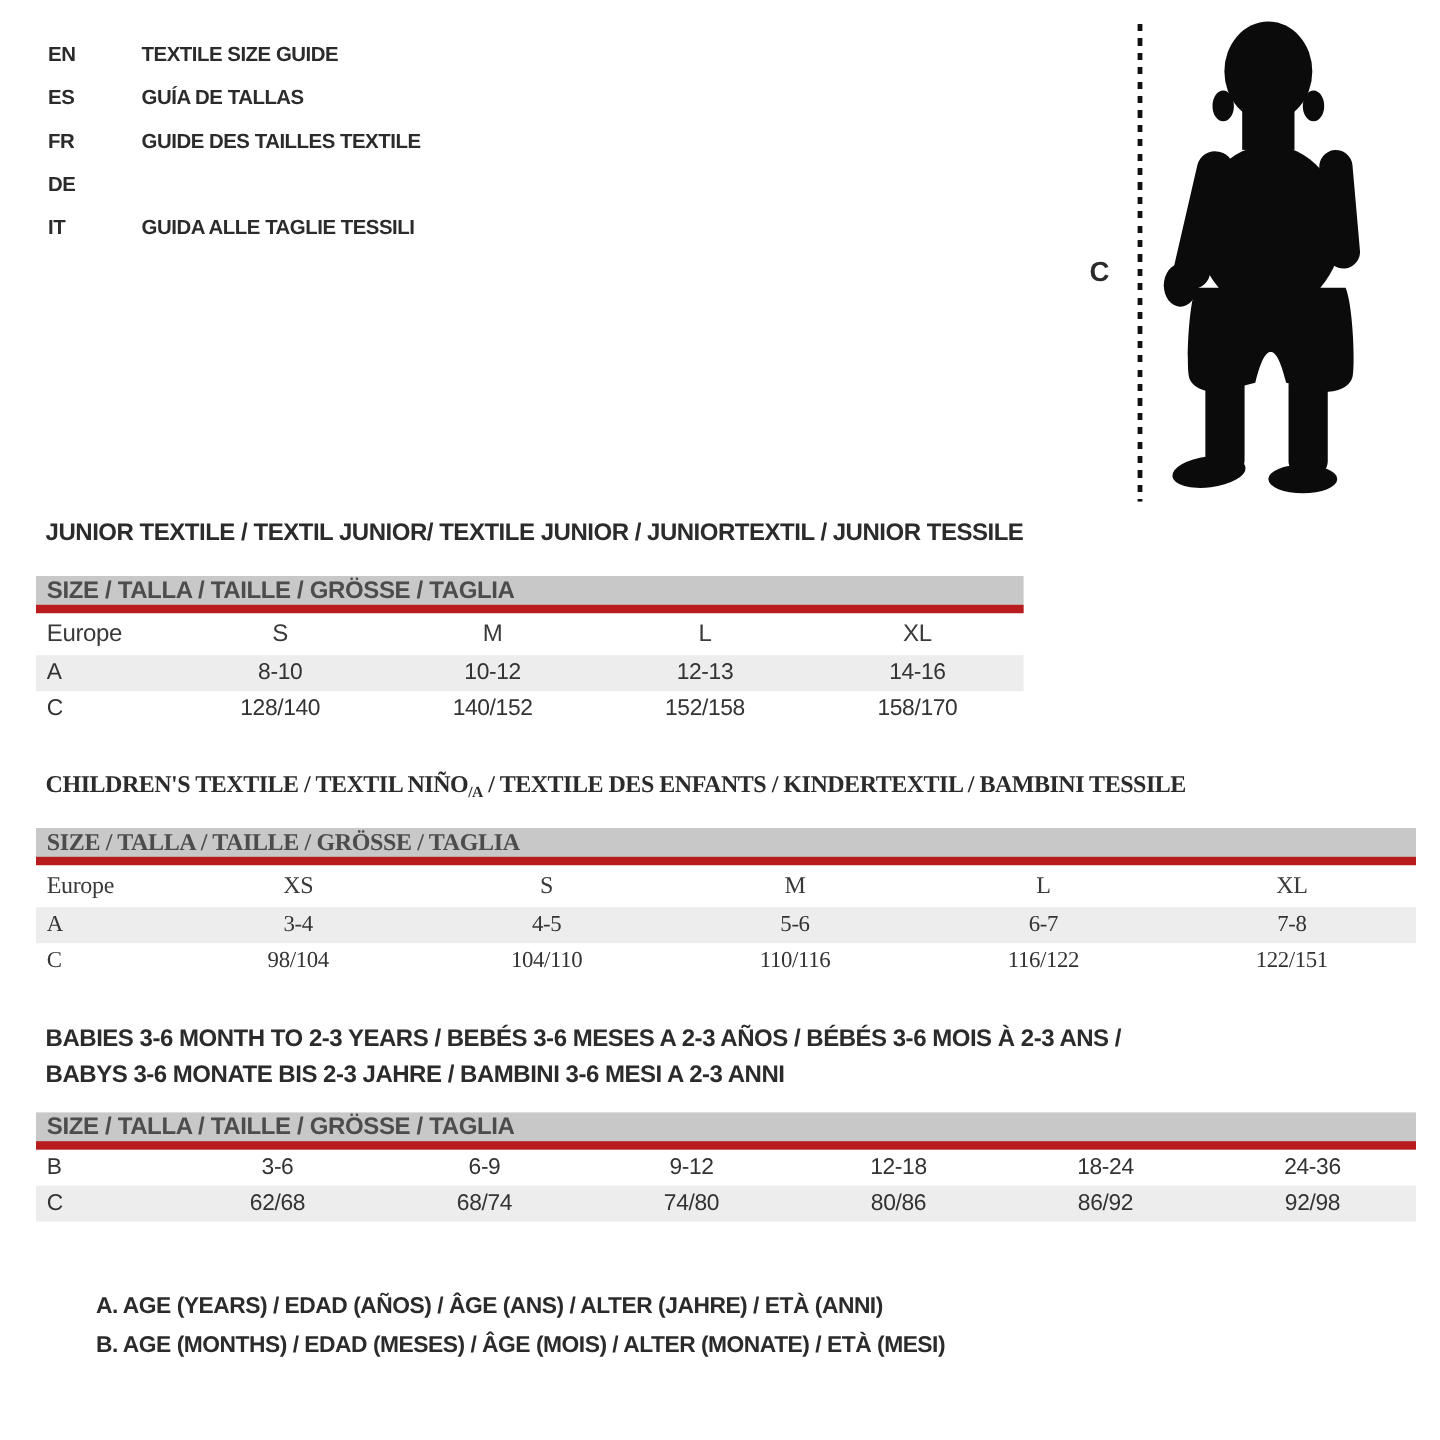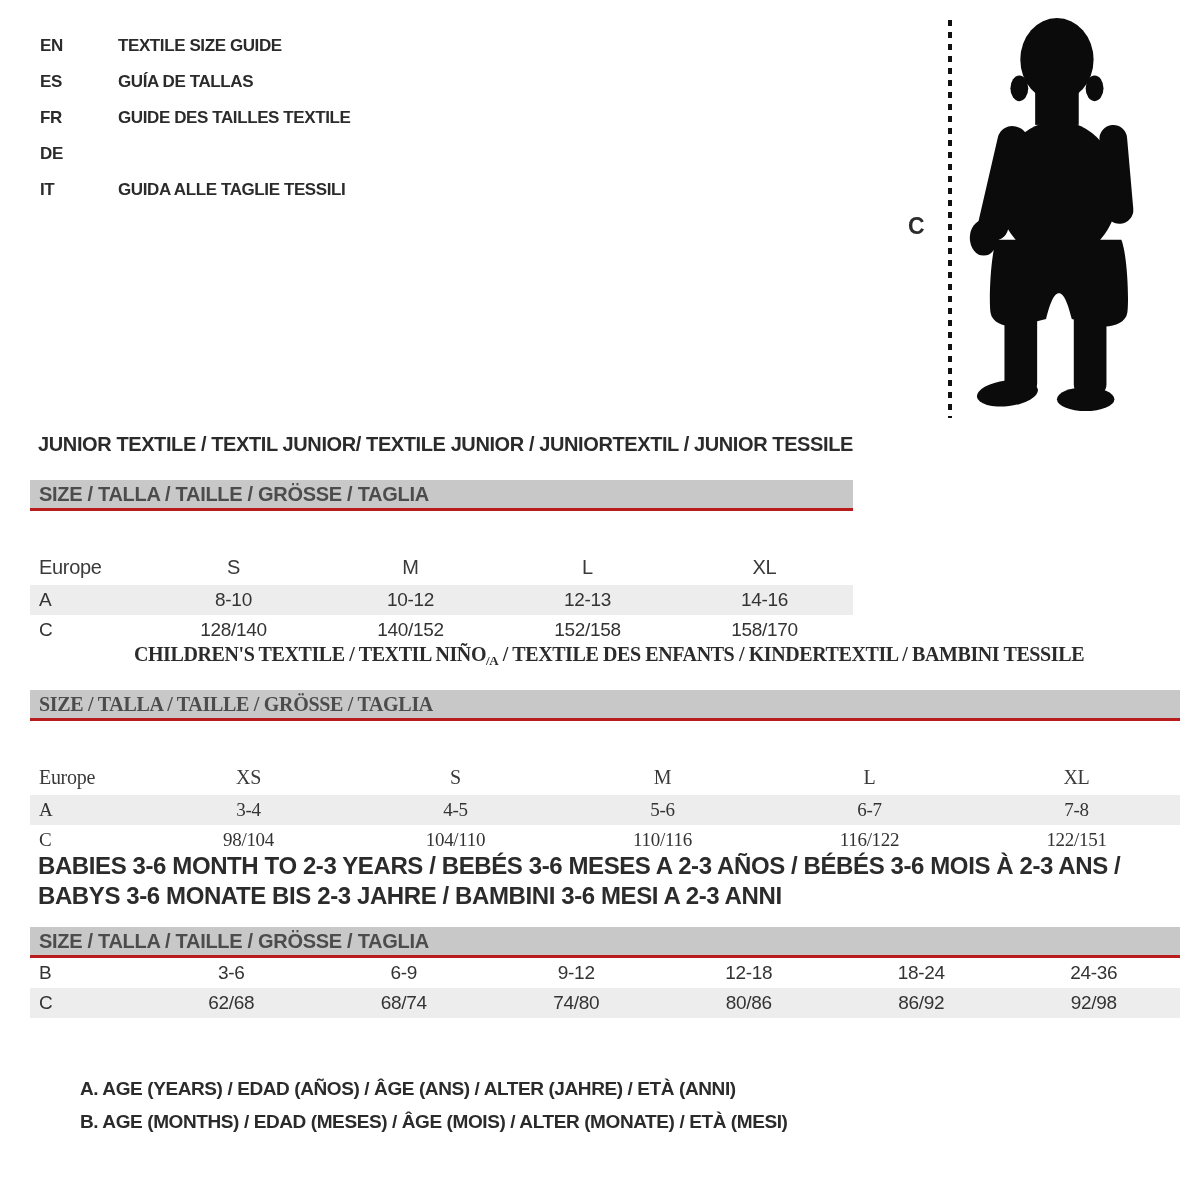--- a/index.html
+++ b/index.html
@@ -23,36 +23,36 @@
   .figure-label{position:absolute;left:8px;top:213px;font-size:23px;font-weight:bold;}
   .silhouette{position:absolute;left:62px;top:14px;}
   .sil{fill:var(--silhouette,#0b0b0b);}
 
   
   .section{position:absolute;left:30px;}
   .sec-junior{top:433px;width:823px;}
   .sec-children{top:643px;width:1150px;font-family:Liberation Serif, serif;}
   .sec-babies{top:851px;width:1150px;}
   .sec-title{font-size:20px;font-weight:bold;letter-spacing:-0.4px;margin:0 0 0 8px;height:23px;white-space:nowrap;}
-  .sec-title-gap{margin-bottom:24px;text-align:center;}
+  .sec-title-gap{margin-bottom:24px;}
   .title-sub{font-size:13px;vertical-align:-4px;}
   .babies-title-block{margin:0 0 16px 8px;}
-  .babies-title-line{font-size:24px;font-weight:bold;letter-spacing:-0.4px;line-height:30px;white-space:nowrap;}
+  .babies-title-line{font-size:20px;font-weight:bold;letter-spacing:-0.4px;line-height:30px;white-space:nowrap;}
 
   .size-bar{
     background:var(--barBg,#c8c8c8);height:31px;box-sizing:border-box;
     display:flex;align-items:center;padding-left:9px;
     font-size:20px;font-weight:bold;color:#4c4c4c;letter-spacing:-0.3px;
-    border-bottom:3px solid #b91c1c;
+    border-bottom:7px solid #b91c1c;
   }
   .t-row{display:grid;align-items:center;font-size:19px;color:#333;letter-spacing:-0.3px;}
   .grid5{grid-template-columns:115px repeat(4,1fr);}
   .grid6{grid-template-columns:115px repeat(5,1fr);}
   .grid7{grid-template-columns:115px repeat(6,1fr);}
-  .head-row{height:35px;font-size:20px;color:#3a3a3a;margin-top:39px;}
+  .head-row{height:35px;font-size:20px;color:#3a3a3a;}
   .data-row{height:30px;}
   .shaded{background:var(--rowShaded,#ededed);}
   .cell-label{padding-left:9px;text-align:left;}
   .cell{text-align:center;}
 
   
   .footnotes{position:absolute;left:40px;top:1072px;font-size:19px;font-weight:bold;letter-spacing:-0.4px;line-height:33px;}
   .footnote{white-space:nowrap;margin-left:40px;}
 </style>
 </head>

